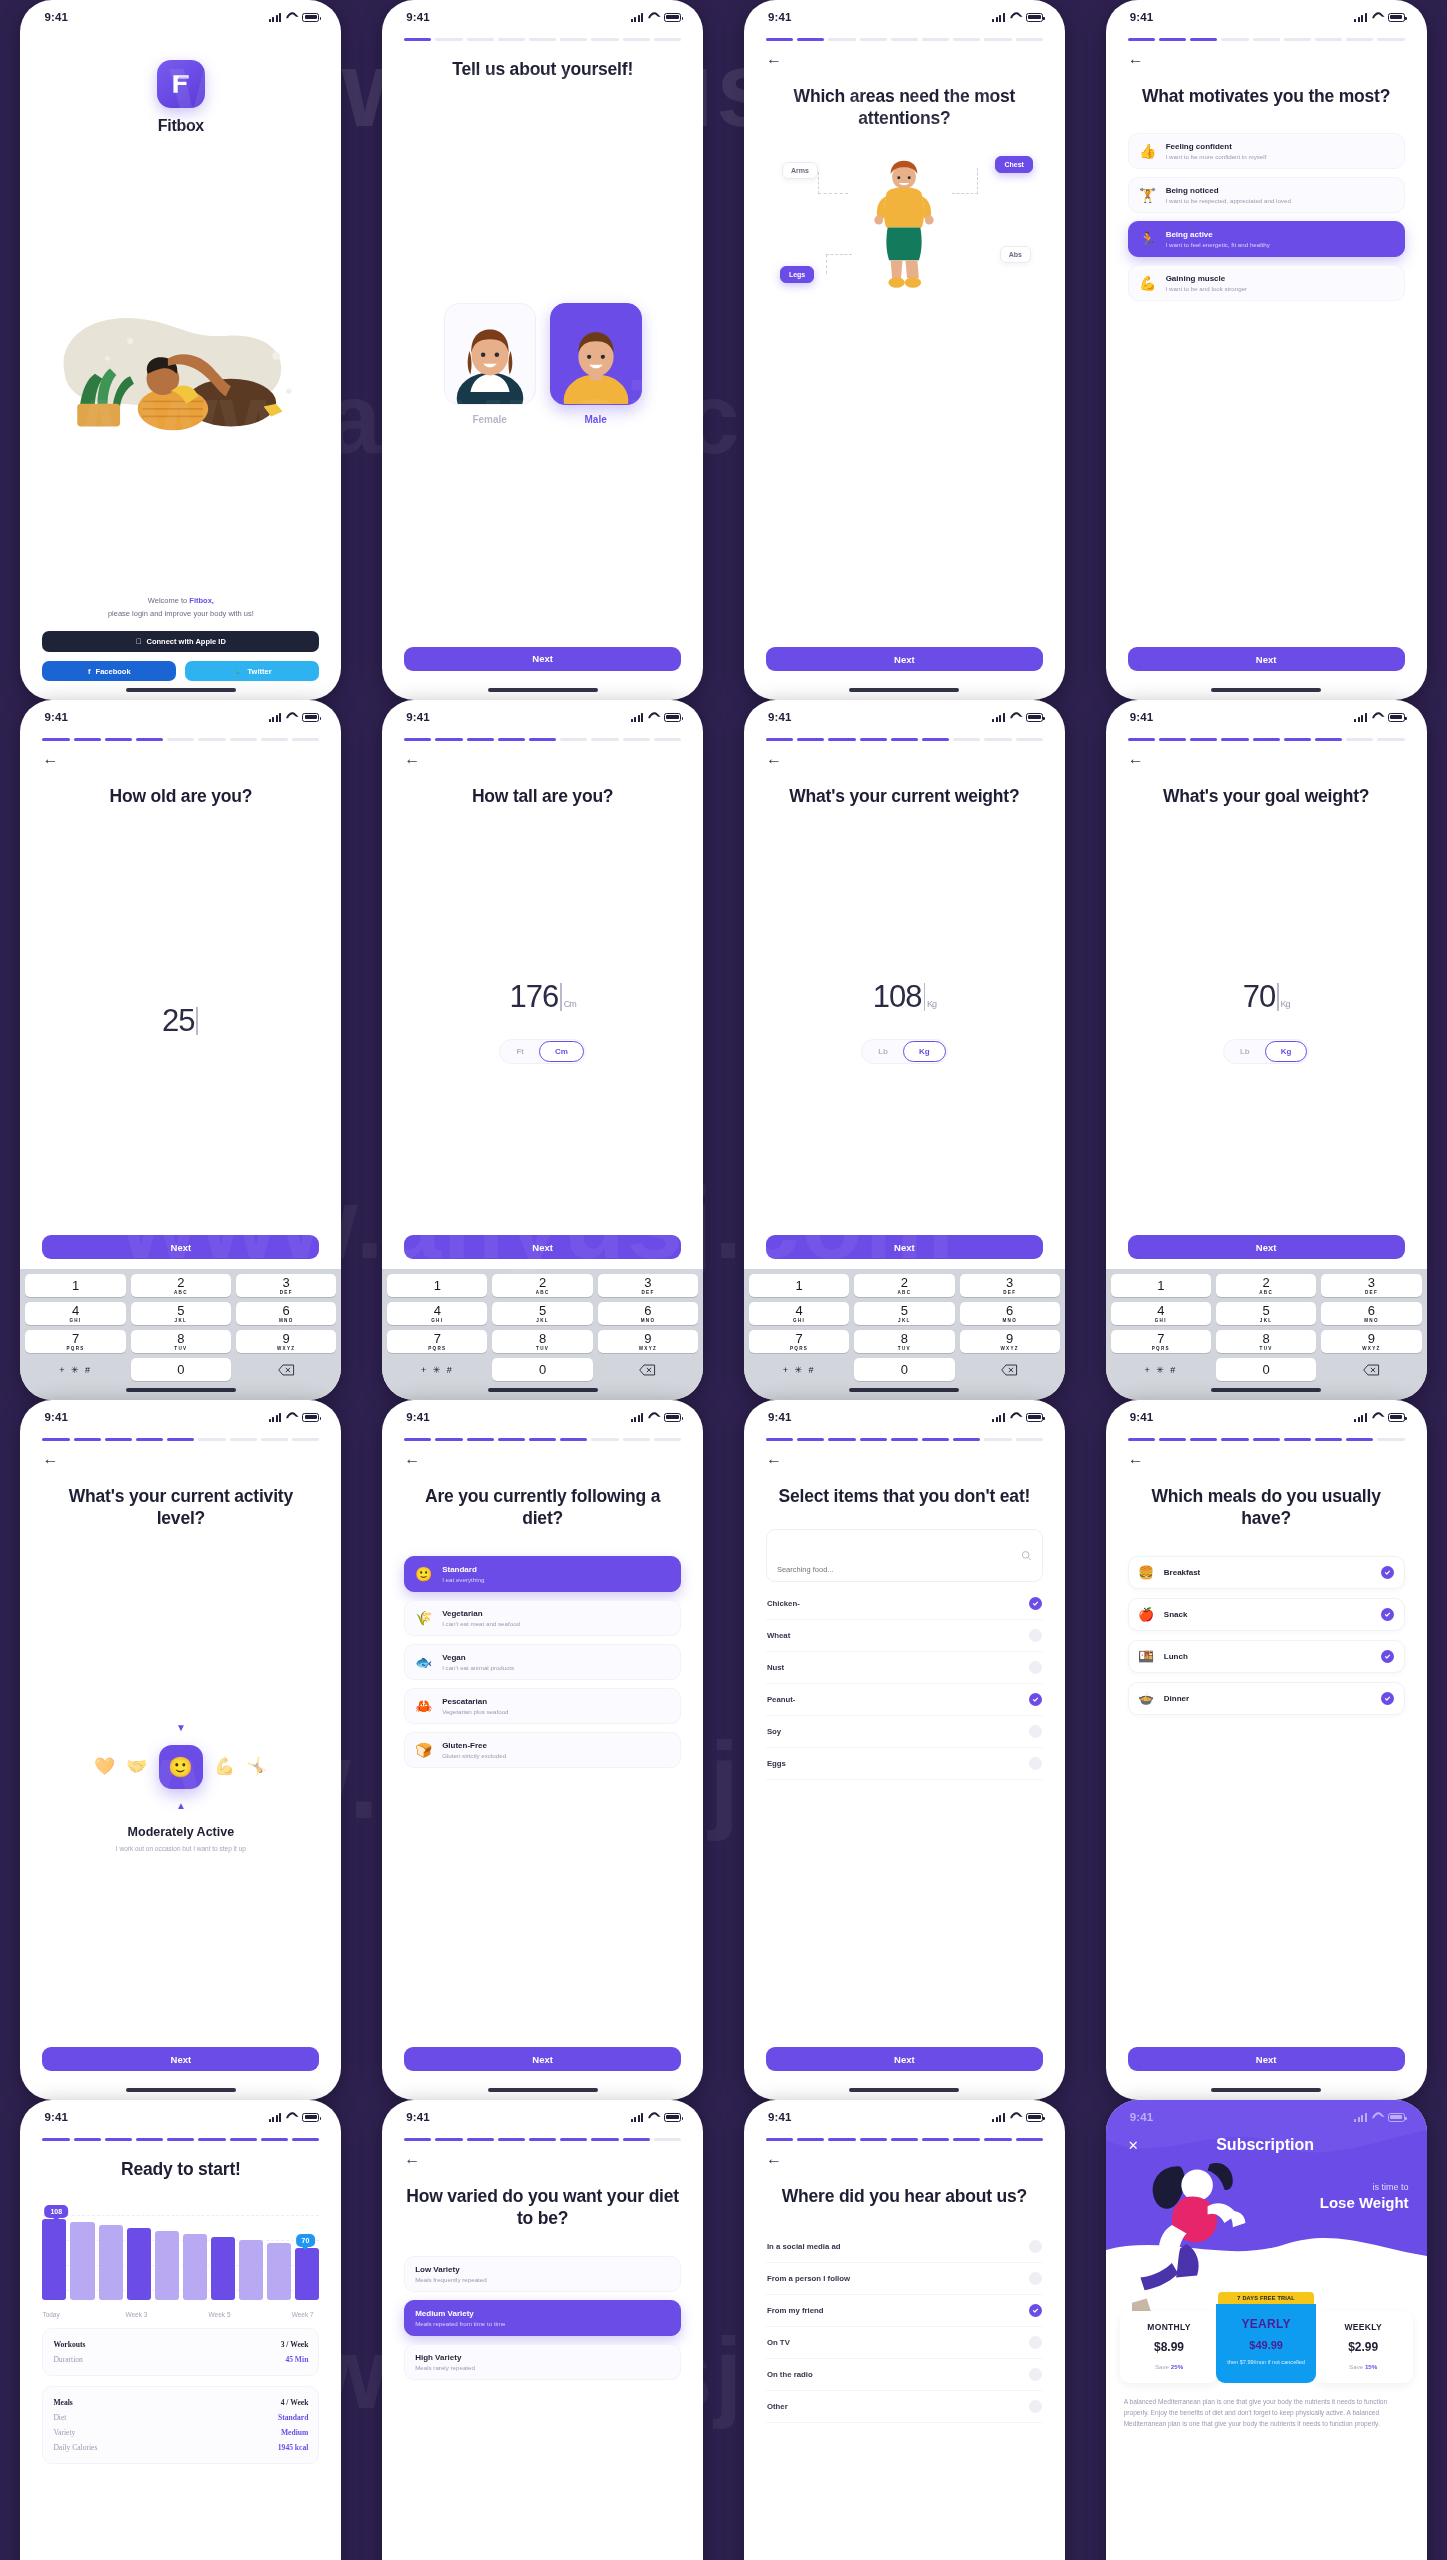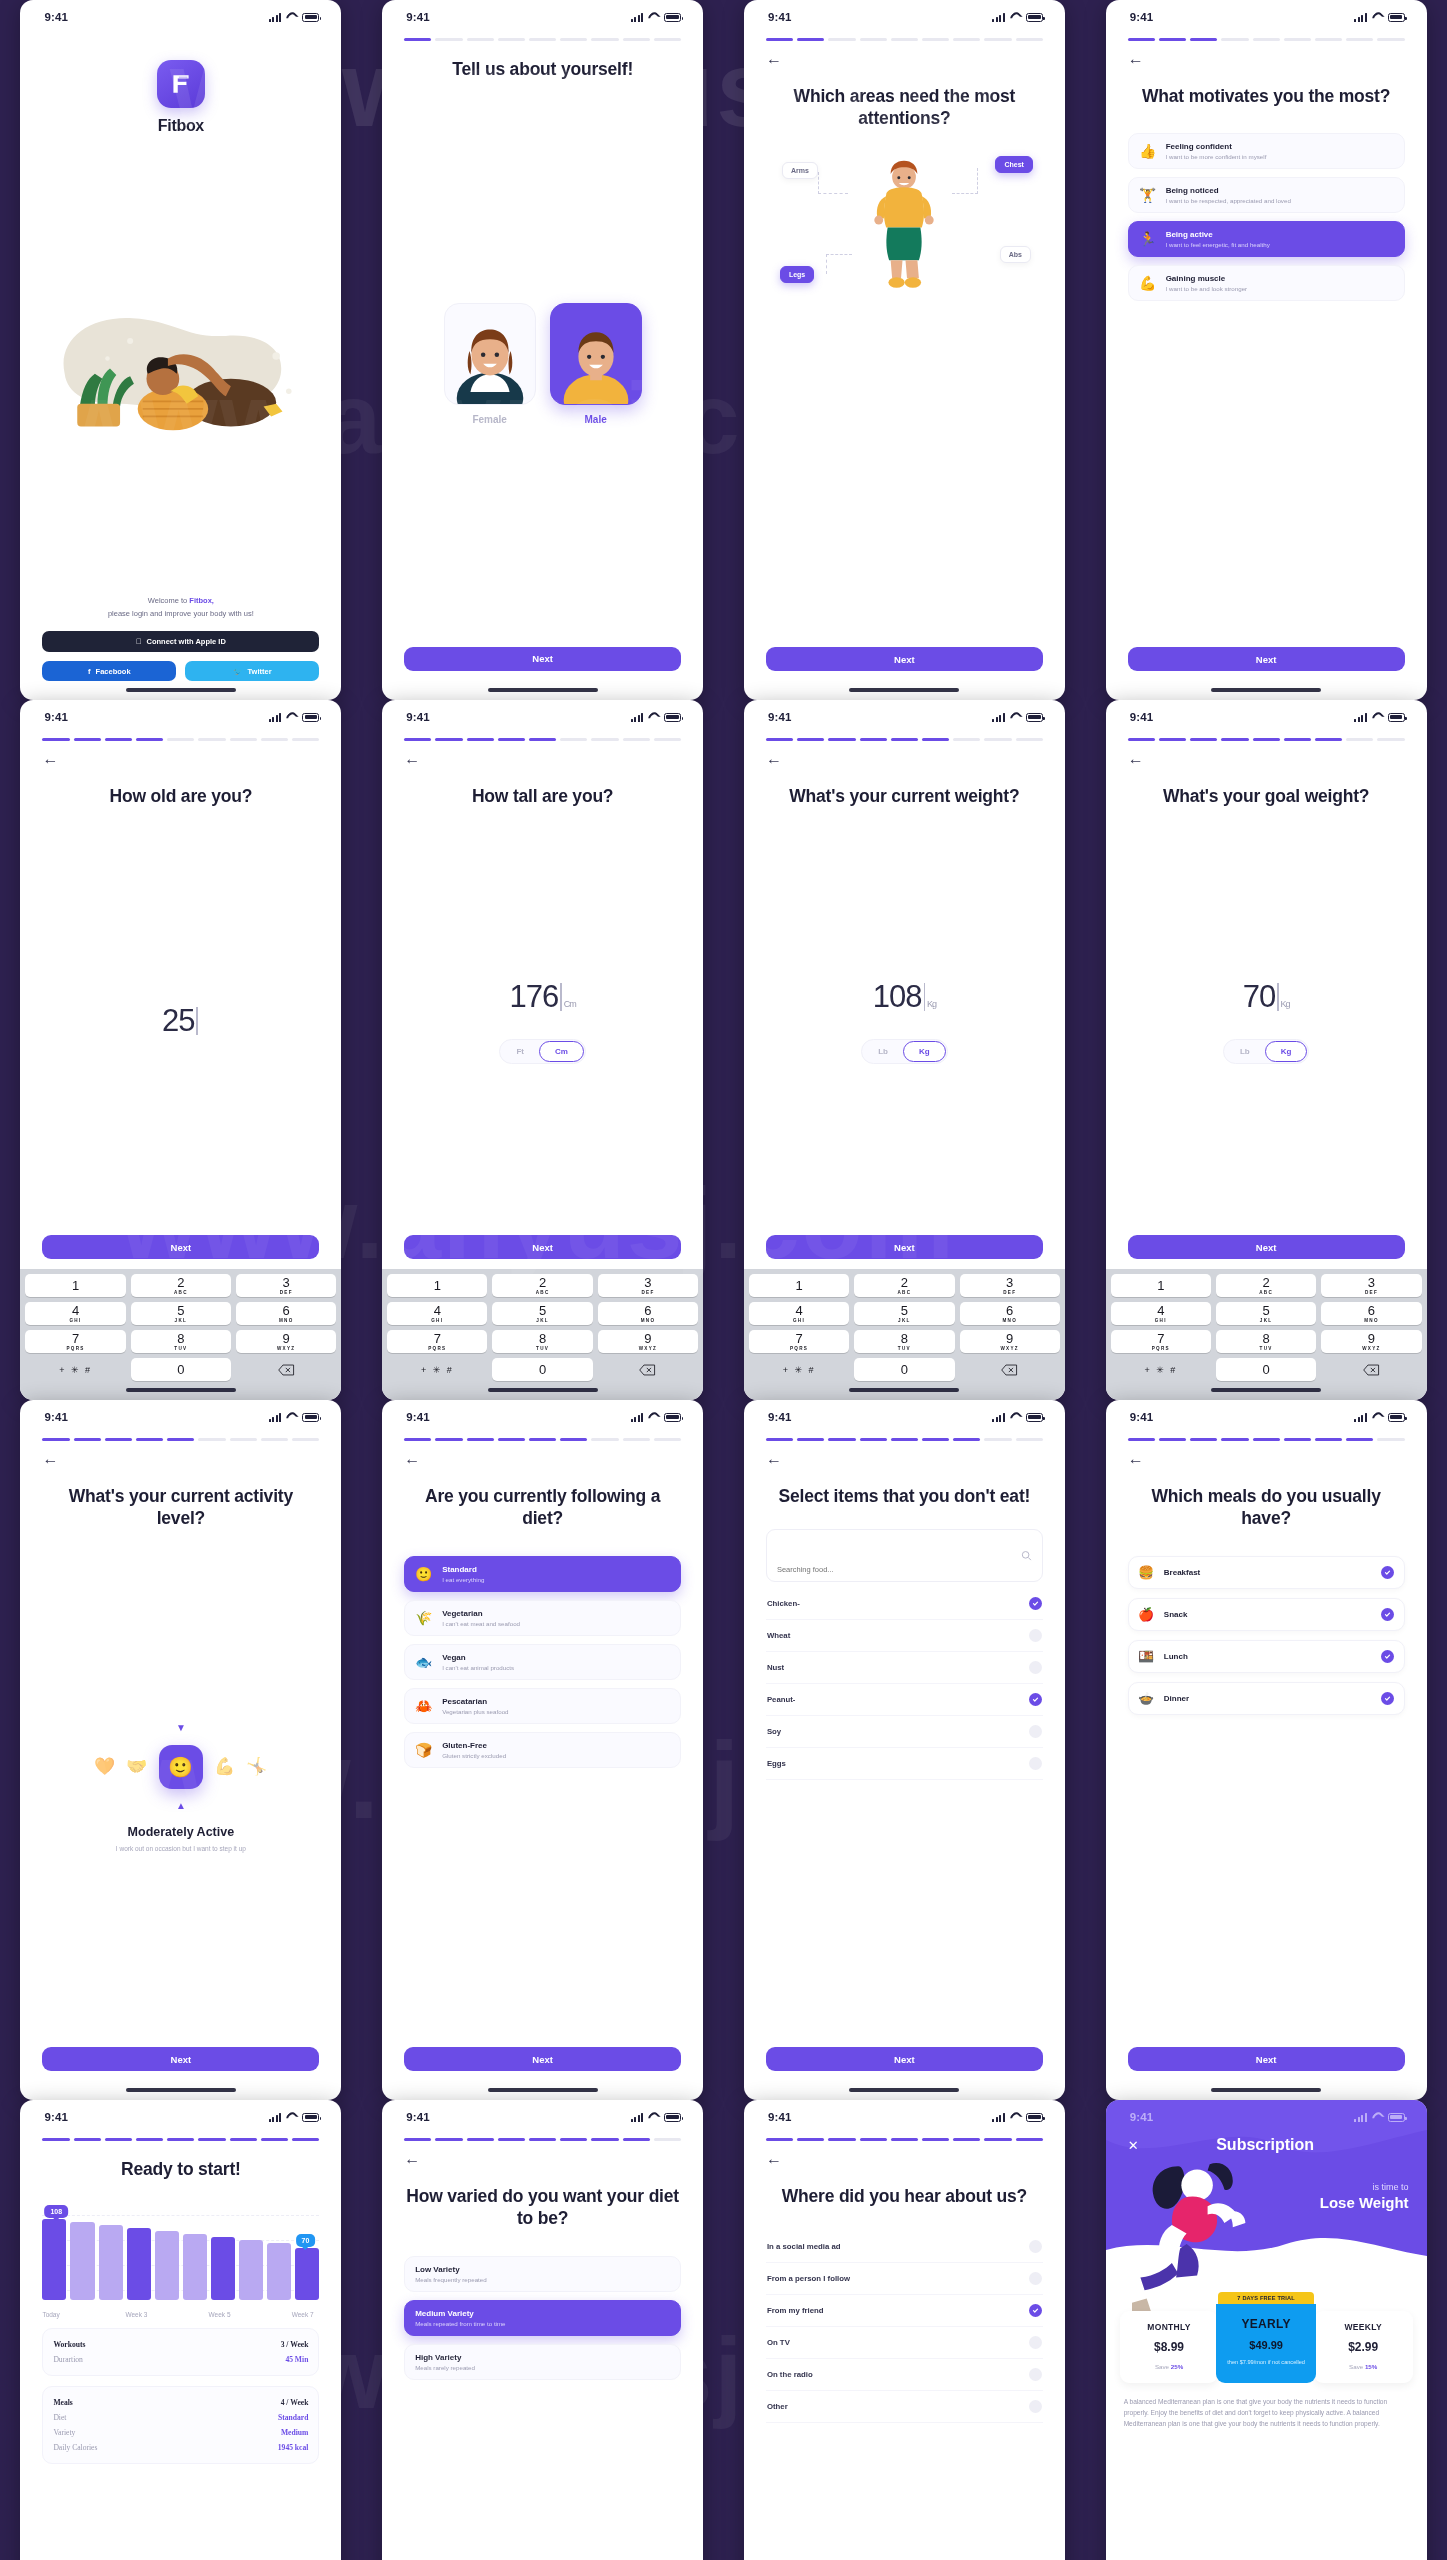--- a/index.html
+++ b/index.html
@@ -23,21 +23,21 @@
     position:absolute; left:0; top:0;
     display:grid; grid-template-columns:repeat(4, 1fr);
     grid-template-rows:repeat(4, 1fr);
     width:1447px; height:2560px; z-index:2;
   }
   .cell { display:flex; align-items:center; justify-content:center; }
 
   
   .phone {
     width:321px; height:700px; background:#fff;
-    border-radius:13px; position:relative; overflow:hidden;
+    border-radius:32px; position:relative; overflow:hidden;
     box-shadow:0 4px 22px rgba(0,0,0,0.30);
     display:flex; flex-direction:column;
   }
   .statusbar {
     height:34px; flex:0 0 34px; display:flex; align-items:center;
     justify-content:space-between; padding:0 22px 0 24px;
     font-size:11.5px; font-weight:700; color:#20203a;
     letter-spacing:0.2px;
   }
   .statusbar.light { color:#fff; }
@@ -250,21 +250,21 @@
   .plan { flex:1; background:#fff; border-radius:9px; padding:11px 4px 13px; text-align:center; }
   .plan.side { box-shadow:0 3px 9px rgba(0,0,0,.06); }
   .plan-n { font-size:8.5px; font-weight:700; color:#1e1e34; letter-spacing:.3px; }
   .plan-p { font-size:12px; font-weight:700; color:#1e1e34; margin-top:8px; }
   .plan-s { font-size:6.2px; color:#a6a6bb; margin-top:9px; }
   .plan-s b { color:#6b4ce6; }
   .plan.center {
     background:#0e9cf0; border-radius:0 0 9px 9px; padding:13px 4px 16px;
     margin:0 -2px; z-index:5; position:relative;
   }
-  .plan.center .plan-n, .plan.center .plan-p { color:#0f172a; }
+  .plan.center .plan-n, .plan.center .plan-p { color:#4c1d95; }
   .plan.center .plan-n { font-size:12px; }
   .plan.center .plan-p { font-size:11px; }
   .trial {
     background:#f5c518; color:#1e1e34; font-size:5.6px; font-weight:700;
     padding:3px 0; text-align:center; border-radius:4px 4px 0 0; letter-spacing:.2px;
   }
   .plan-note { font-size:5.6px; color:#d6f0ff; margin-top:7px; line-height:1.55; }
   .sub-desc { font-size:6.6px; color:#9a9ab0; line-height:1.72; padding:0 18px; margin-top:13px; flex:1; overflow:hidden; }
 </style>
 </head>

